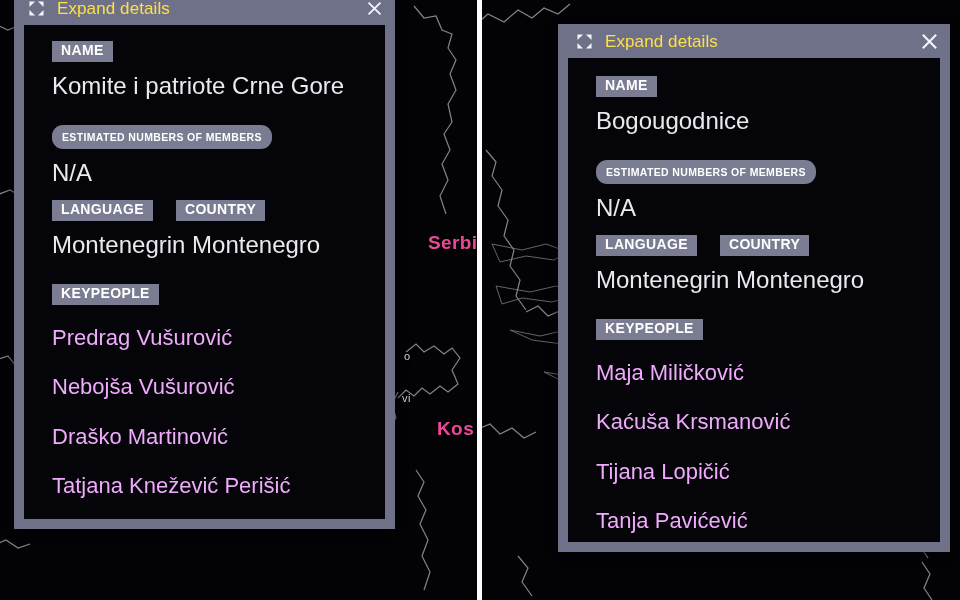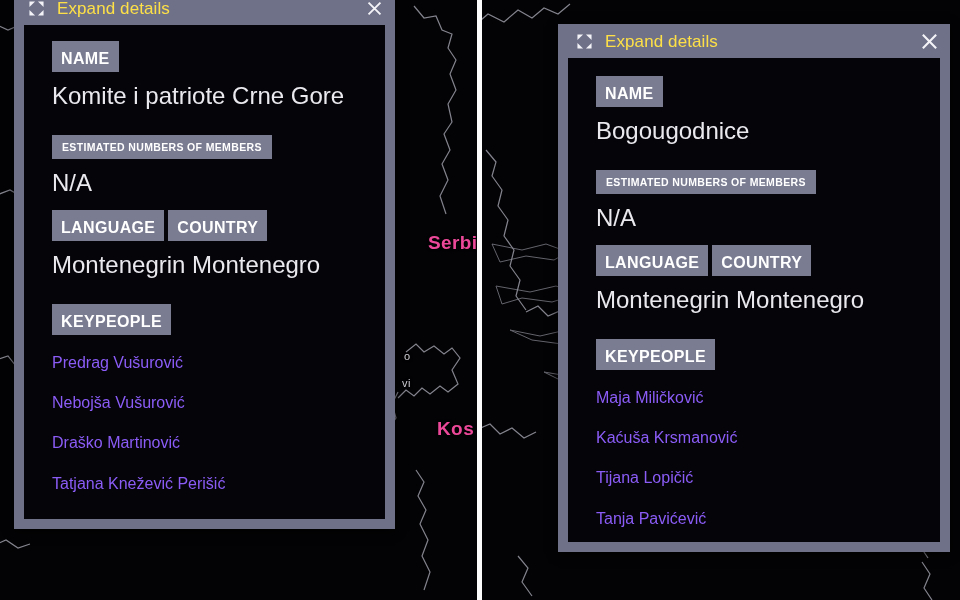--- a/index.html
+++ b/index.html
@@ -111,44 +111,44 @@
     padding: 18px 18px 18px 22px;
     overflow: hidden;
   }
 
   .field-block { margin-bottom: 2px; }
 
   .badge {
     display: inline-block;
     background: #7a7c92;
     color: #ffffff;
-    font-size: 16px;
+    font-size: 14px;
     font-weight: bold;
     letter-spacing: 0.35px;
-    padding: 10px 9px 5px 9px;
+    padding: 2px 9px 5px 9px;
     line-height: 1;
     white-space: nowrap;
     vertical-align: top;
   }
-  .badge.big { font-size: 10.5px; padding: 7px 10px 6px 10px; }
+  .badge.big { font-size: 10.5px; padding: 7px 10px 6px 10px; border-radius: 11px; }
 
   .value {
     color: #e9e9ee;
     font-size: 24px;
     line-height: 1.42;
     margin-top: 7px;
     white-space: nowrap;
   }
 
-  .badge-row { display: flex; gap: 4px; align-items: flex-start; }
+  .badge-row { display: flex; gap: 23px; align-items: flex-start; }
 
   .people-list { margin-top: 6px; }
   .people-list .person {
-    color: #8b5cf6;
-    font-size: 16px;
+    color: #f0abfc;
+    font-size: 22px;
     line-height: 1.52;
     white-space: nowrap;
     margin-top: 16px;
   }
 
   .spacer-lg { height: 20px; }
   .spacer-sm { height: 8px; }
 
   
   #panel-left {
@@ -188,21 +188,21 @@
                  L460 358 L452 370 L458 384 L448 392 L440 386 L430 394
                  L422 388 L414 396 L406 390 L398 398"></path>
         <path d="M416 470 L424 482 L418 496 L426 510 L420 524 L428 540
                  L422 556 L430 572 L424 590"></path>
         <path d="M398 392 L392 404 L396 418 L388 430 L394 444"></path>
       </g>
     </svg>
     <div class="map-label country" style="left:428px; top:232px;">Serbi</div>
     <div class="map-label country" style="left:437px; top:418px;">Kos</div>
     <div class="map-label city" style="left:404px; top:350px;">o</div>
-    <div class="map-label city" style="left:402px; top:377px;">vi</div>
+    <div class="map-label city" style="left:402px; top:392px;">vi</div>
   </div>
 
   <div class="map-half right">
     <svg class="map-svg" width="478" height="600" viewBox="0 0 478 600">
       <g fill="none" stroke="#9a9aa6" stroke-width="1.2" opacity="0.85">
         <path d="M-8 26 L6 14 L22 22 L36 10 L50 18 L62 8 L76 14 L88 4"></path>
         <path d="M4 150 L14 162 L10 176 L20 190 L16 206 L26 220 L22 236
                  L32 250 L28 266 L38 280 L34 296 L44 310"></path>
         <path d="M44 312 L56 306 L66 316 L80 310 L92 320 L104 314
                  L114 324 L108 338 L116 352"></path>

